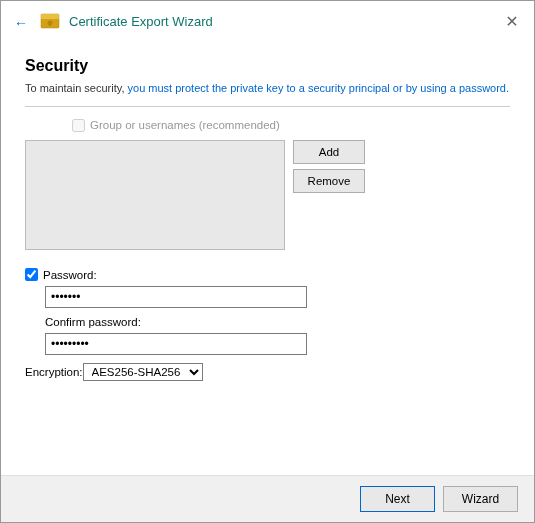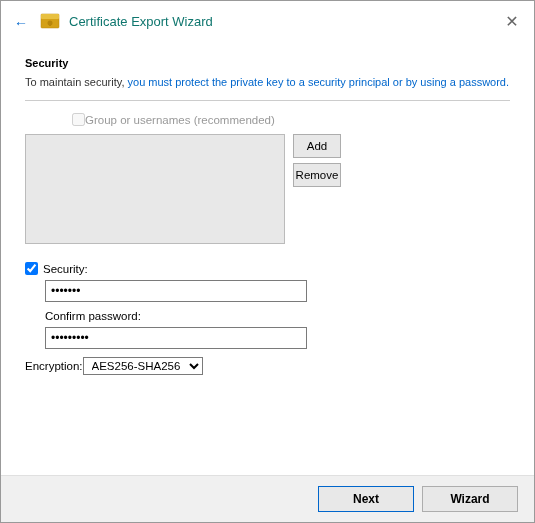--- a/index.html
+++ b/index.html
@@ -75,41 +75,42 @@
       border: none;
       background: none;
     }
     .content {
       flex: 1;
       padding: 16px 24px 12px 24px;
       overflow: auto;
     }
     .section-title {
       font-weight: bold;
-      font-size: 11px;
+      font-size: 16px;
       color: #000;
       margin-bottom: 6px;
     }
     .section-desc {
       font-size: 11px;
       color: #333;
       margin-bottom: 10px;
       line-height: 1.4;
     }
     .section-desc a, .section-desc .highlight {
       color: #0066cc;
     }
     .divider {
       border: none;
       border-top: 1px solid #ccc;
       margin-bottom: 12px;
     }
     .checkbox-row {
       display: flex;
-      align-items: center;
+      align-items: flex-start;
+      gap: 5px;
       margin-bottom: 8px;
       color: #999;
       padding-left: 47px;
     }
     .checkbox-row input[type="checkbox"] {
       width: 13px;
       height: 13px;
       margin: 0;
     }
     .checkbox-label {
@@ -127,21 +128,21 @@
       display: flex;
       flex-direction: column;
       gap: 5px;
       margin-left: 8px;
     }
     .users-row {
       display: flex;
       align-items: flex-start;
     }
     .action-btn {
-      width: 48px;
+      width: 72px;
       height: 24px;
       background: #e8e8e8;
       border: 1px solid #adadad;
       font-size: 11.5px;
       cursor: pointer;
       display: flex;
       align-items: center;
       justify-content: center;
       color: #000;
     }
@@ -203,30 +204,29 @@
     .footer {
       border-top: 1px solid #e0e0e0;
       padding: 10px 16px;
       display: flex;
       align-items: center;
       justify-content: flex-end;
       gap: 8px;
       background: #f0f0f0;
     }
     .footer-btn {
-      width: 96px;
+      width: 75px;
       height: 26px;
       border: 1px solid #adadad;
       background: #e8e8e8;
       font-size: 12px;
       cursor: pointer;
       display: flex;
       align-items: center;
       justify-content: center;
-      font-weight: bold;
     }
     .footer-btn.primary {
       background: #e8e8e8;
       border: 1px solid #0066cc;
     }
   </style>
 </head>
 <body>
 
 <div class="dialog">
@@ -263,21 +263,21 @@
       <div class="users-box"></div>
       <div class="add-remove-col">
         <button class="action-btn">Add</button>
         <button class="action-btn">Remove</button>
       </div>
     </div>
 
     <div class="password-section">
       <div class="password-row">
         <input type="checkbox" checked="" style="">
-        <span class="password-label">Security:</span>
+        <span class="password-label">Password:</span>
       </div>
       <input type="password" class="password-input" value="•••••••" style="">
 
       <span class="confirm-label">Confirm password:</span>
       <input type="password" class="password-input" value="•••••••••" style="">
 
       <div class="encryption-row">
         <span class="encryption-label">Encryption:</span>
         <select class="encryption-select">
           <option>AES256-SHA256</option>

